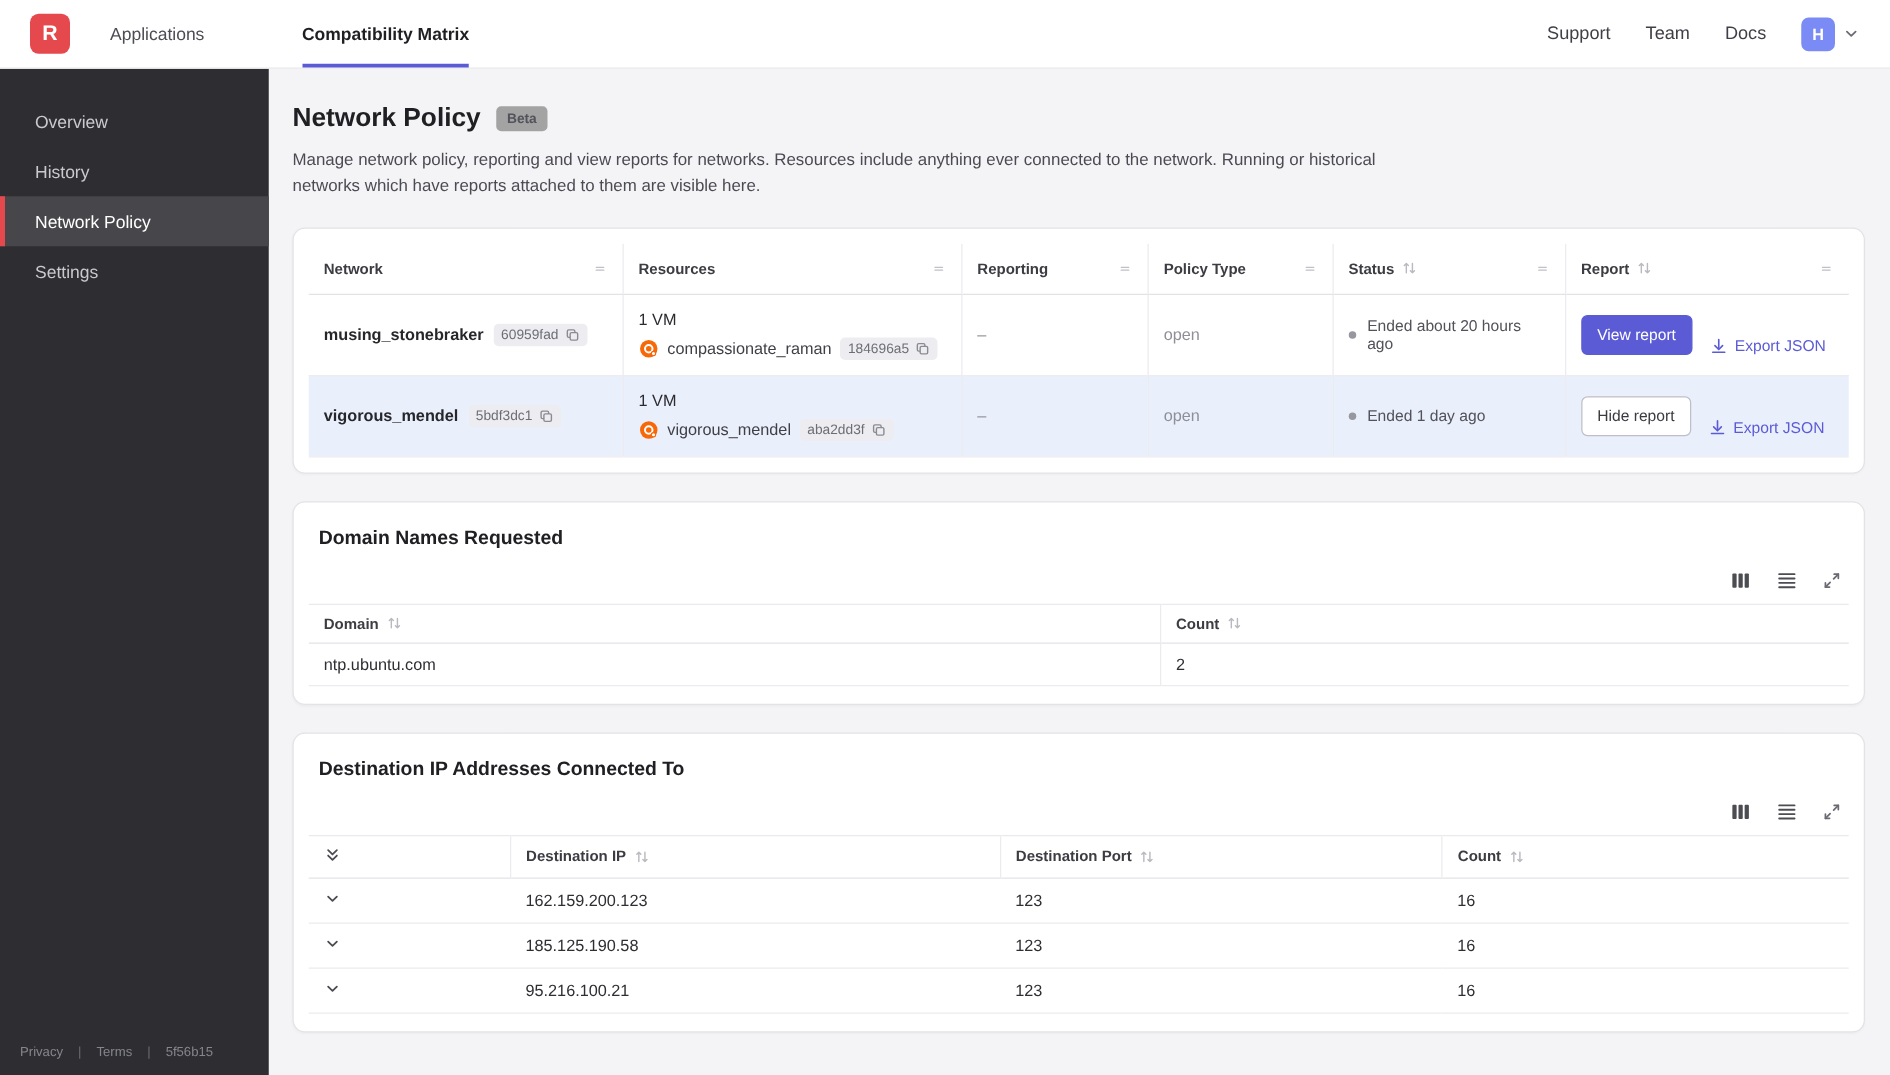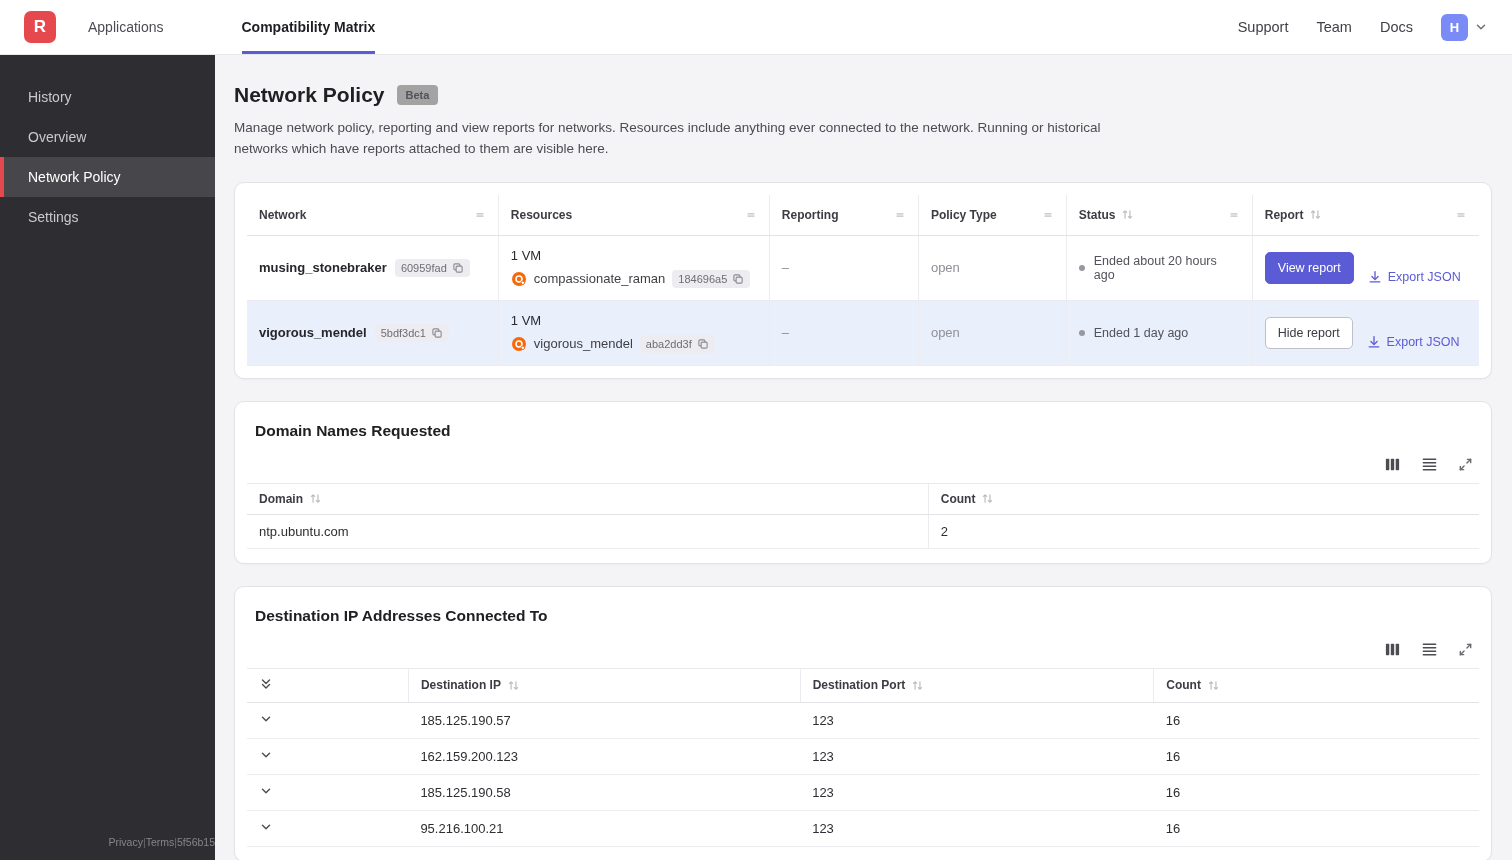--- a/index.html
+++ b/index.html
@@ -49,21 +49,21 @@
     width: 215px; flex: 0 0 215px; background: #2e2e32;
     display: flex; flex-direction: column; padding-top: 22px;
   }
   .side-item {
     display: block; padding: 12px 28px; font-size: 14px; color: #c9c9ce;
     cursor: pointer; border-left: 4px solid transparent; padding-left: 24px;
   }
   .side-item.active { background: #47474b; color: #ffffff; border-left-color: #e5484d; }
   .side-footer {
     margin-top: auto; padding: 0 0 12px 16px; font-size: 10.5px; color: #85858c;
-    display: flex; gap: 0; align-items: center; justify-content: flex-end;
+    display: flex; gap: 12px; align-items: center;
   }
   .side-footer a { color: #85858c; cursor: pointer; }
   .side-footer .sep { color: #6b6b72; }
 
   
   .main { flex: 1; overflow: hidden; padding: 28px 20px 0 19px; }
   .page-head { display: flex; align-items: center; gap: 12px; }
   .page-head h1 { margin: 0; font-size: 21px; font-weight: bold; color: #202024; }
   .beta {
     background: #a3a3a3; color: #52525c; font-size: 11px; font-weight: bold;
@@ -166,22 +166,22 @@
             <path d="m4 6 4 4 4-4"></path>
           </svg>
       </div>
     </div>
   </header>
 
   <div class="shell">
 
     <aside class="sidebar">
       <nav>
+        <a class="side-item">Overview</a>
         <a class="side-item">History</a>
-        <a class="side-item">Overview</a>
         <a class="side-item active">Network Policy</a>
         <a class="side-item">Settings</a>
       </nav>
       <div class="side-footer">
         <a>Privacy</a>
         <span class="sep">|</span>
         <a>Terms</a>
         <span class="sep">|</span>
         <span>5f56b15</span>
       </div>
@@ -554,30 +554,20 @@
               </th>
             </tr>
           </thead>
           <tbody>
             <tr>
               <td class="expander-cell"><span class="chev-btn">
                     <svg width="14" height="14" viewBox="0 0 16 16" fill="none" stroke="#4c4c53" stroke-width="1.6" stroke-linecap="round" stroke-linejoin="round">
                       <path d="m4 6 4 4 4-4"></path>
                     </svg>
                   </span></td>
-              <td>185.125.190.57</td>
-              <td>123</td>
-              <td>16</td>
-            </tr>
-            <tr>
-              <td class="expander-cell"><span class="chev-btn">
-                    <svg width="14" height="14" viewBox="0 0 16 16" fill="none" stroke="#4c4c53" stroke-width="1.6" stroke-linecap="round" stroke-linejoin="round">
-                      <path d="m4 6 4 4 4-4"></path>
-                    </svg>
-                  </span></td>
               <td>162.159.200.123</td>
               <td>123</td>
               <td>16</td>
             </tr>
             <tr>
               <td class="expander-cell"><span class="chev-btn">
                     <svg width="14" height="14" viewBox="0 0 16 16" fill="none" stroke="#4c4c53" stroke-width="1.6" stroke-linecap="round" stroke-linejoin="round">
                       <path d="m4 6 4 4 4-4"></path>
                     </svg>
                   </span></td>

